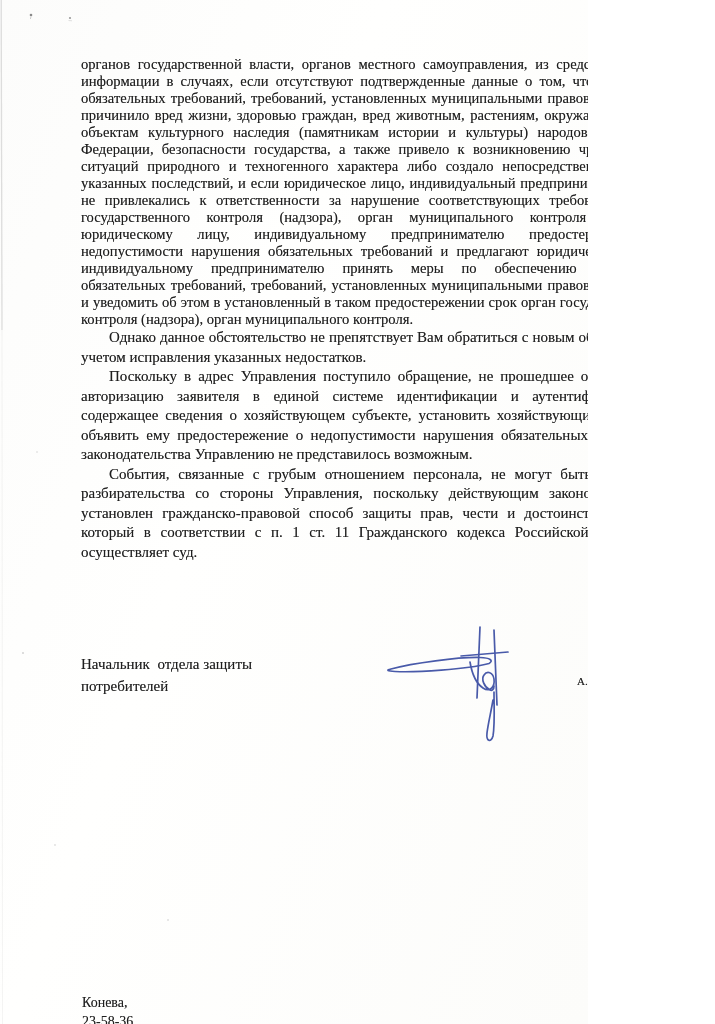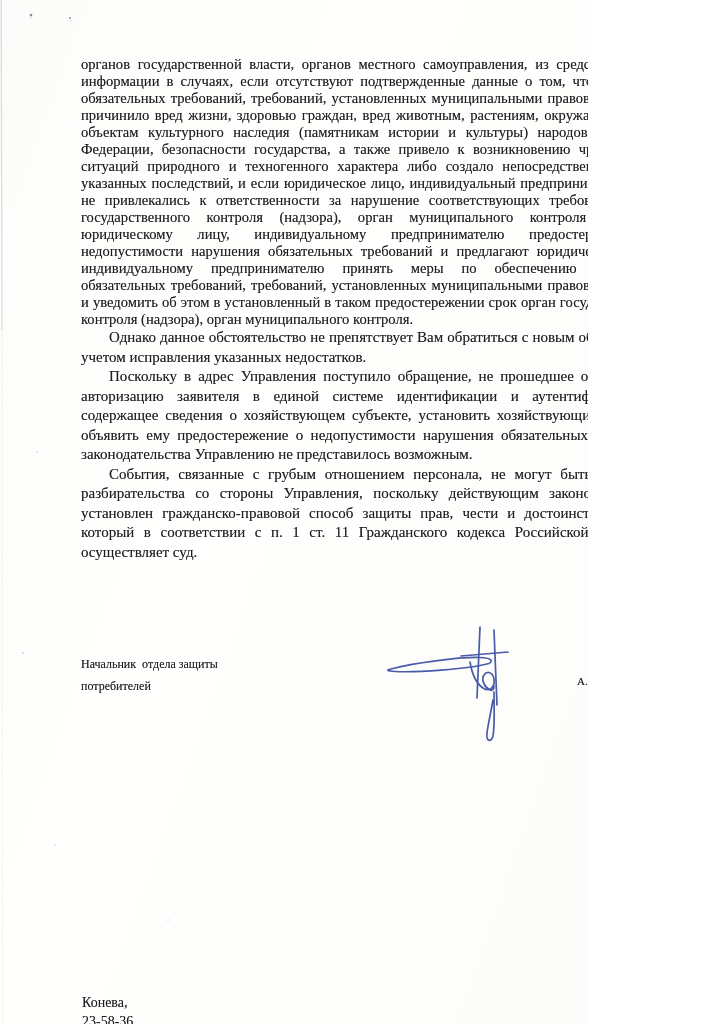--- a/index.html
+++ b/index.html
@@ -35,21 +35,21 @@
   .p-indent {
     font-size: 15px;
     line-height: 19.5px;
     text-indent: 28px;
   }
   .sig-position {
     position: absolute;
     left: 81px;
     top: 654px;
     width: 220px;
-    font-size: 12px;
+    font-size: 15px;
     line-height: 21.5px;
     white-space: pre-wrap;
     text-shadow: 0 0 0.6px rgba(25,25,25,0.5);
   }
   .sig-name {
     position: absolute;
     left: 577px;
     top: 675px;
     font-size: 11px;
     text-shadow: 0 0 0.6px rgba(25,25,25,0.5);

